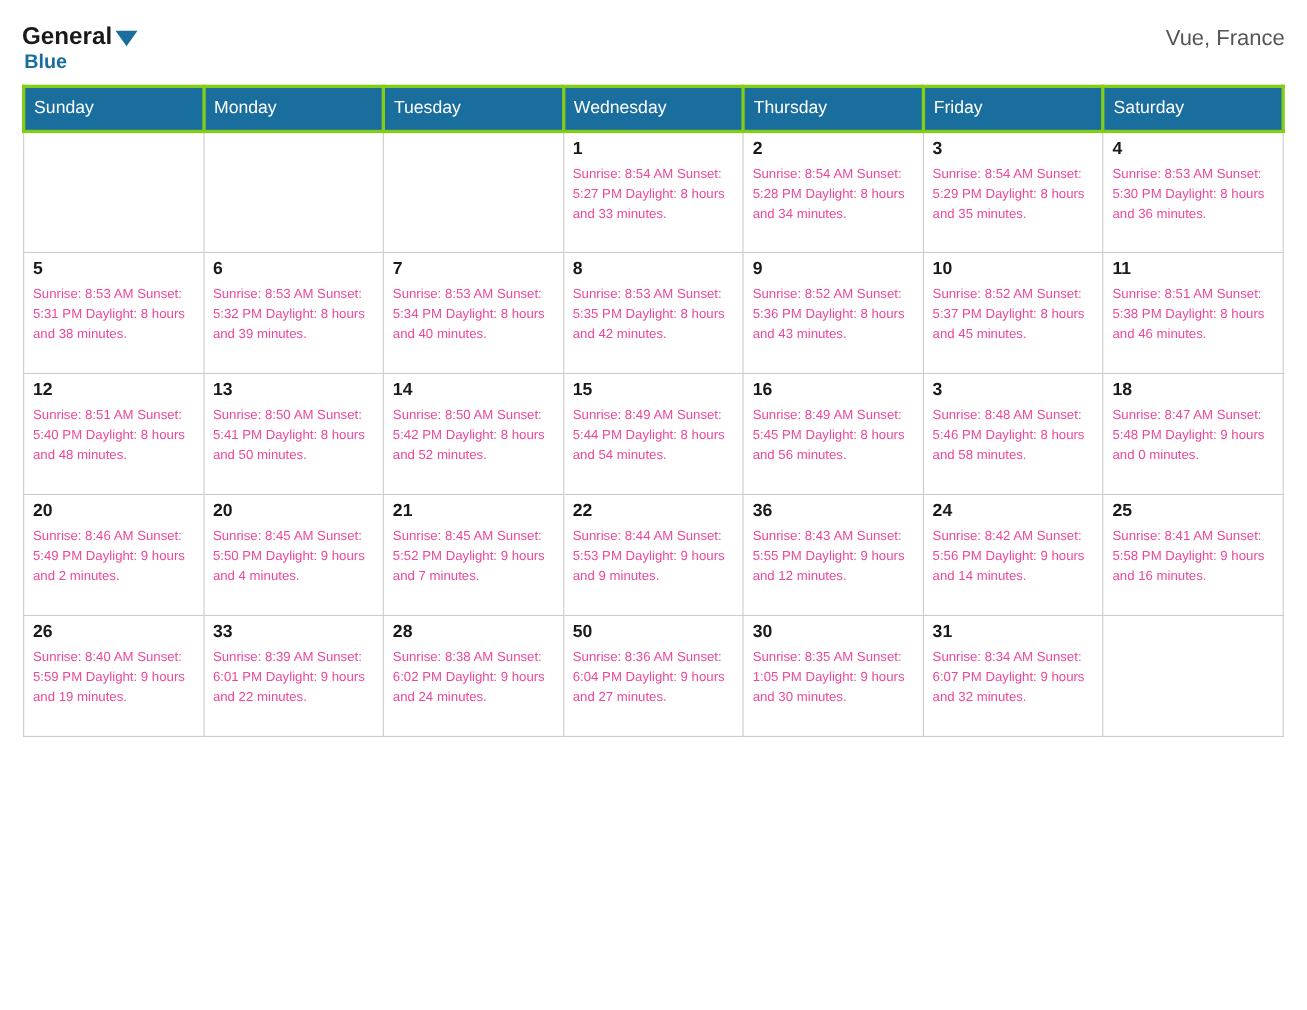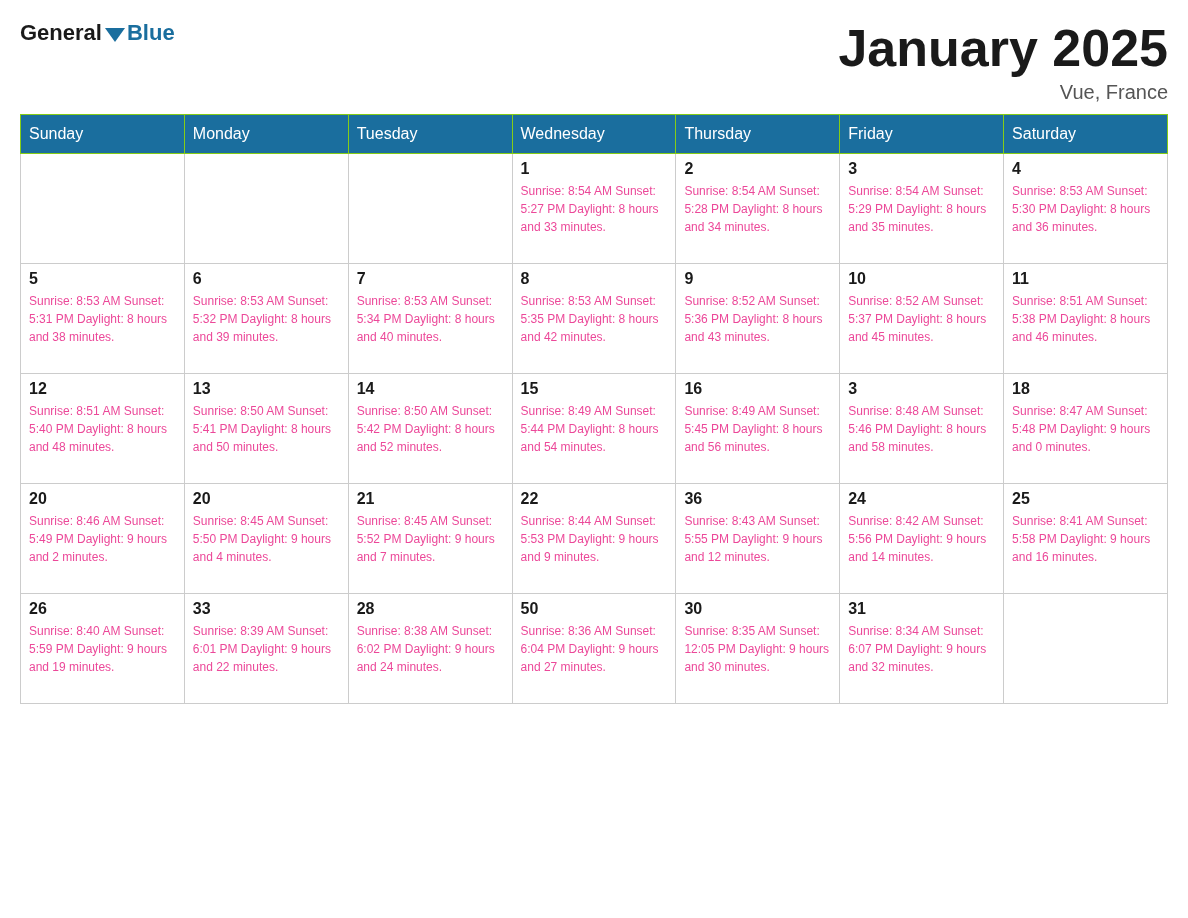--- a/index.html
+++ b/index.html
@@ -11,21 +11,21 @@
       min-height: 918px;
     }
     .header {
       display: flex;
       justify-content: space-between;
       align-items: flex-start;
       margin-bottom: 10px;
     }
     .logo {
       display: flex;
-      flex-direction: row;
+      flex-direction: column;
       align-items: flex-start;
       justify-content: center;
     }
     .logo-top {
       display: flex;
       align-items: center;
     }
     .logo-general {
       font-size: 22px;
       font-weight: bold;
@@ -34,21 +34,21 @@
     .logo-arrow {
       width: 0;
       height: 0;
       border-left: 10px solid transparent;
       border-right: 10px solid transparent;
       border-top: 14px solid #1a6e9e;
       margin-left: 3px;
       margin-top: 4px;
     }
     .logo-blue {
-      font-size: 22px;
+      font-size: 18px;
       font-weight: bold;
       color: #1a6e9e;
       margin-left: 2px;
     }
     .title-section {
       text-align: right;
     }
     .month-title {
       font-size: 52px;
       font-weight: bold;
@@ -65,21 +65,21 @@
       border-collapse: collapse;
       margin-top: 10px;
     }
     .calendar th {
       background-color: #1a6e9e;
       color: #fff;
       padding: 10px 8px;
       text-align: left;
       font-size: 16px;
       font-weight: normal;
-      border: 1px solid #84cc16;
+      border: 3px solid #84cc16;
     }
     .calendar td {
       border: 1px solid #ccc;
       vertical-align: top;
       padding: 6px 8px;
       width: 14.28%;
       min-height: 110px;
     }
     .day-number {
       font-size: 16px;
@@ -104,21 +104,20 @@
 
 <div class="header">
   <div class="logo">
     <div class="logo-top">
       <span class="logo-general">General</span>
       <div class="logo-arrow"></div>
     </div>
     <span class="logo-blue">Blue</span>
   </div>
   <div class="title-section">
-    <div class="month-title">January 2025</div>
     <div class="location">Vue, France</div>
   </div>
 </div>
 
 <table class="calendar">
   <thead>
     <tr>
     <th>Sunday</th>
         <th>Monday</th>
         <th>Tuesday</th>
@@ -340,21 +339,21 @@
         <td>
           <div class="day-number">50</div>
           <div class="day-info">Sunrise: 8:36 AM
 Sunset: 6:04 PM
 Daylight: 9 hours
 and 27 minutes.</div>
         </td>
         <td>
           <div class="day-number">30</div>
           <div class="day-info">Sunrise: 8:35 AM
-Sunset: 12:05 PM
+Sunset: 1:05 PM
 Daylight: 9 hours
 and 30 minutes.</div>
         </td>
         <td>
           <div class="day-number">31</div>
           <div class="day-info">Sunrise: 8:34 AM
 Sunset: 6:07 PM
 Daylight: 9 hours
 and 32 minutes.</div>
         </td>

